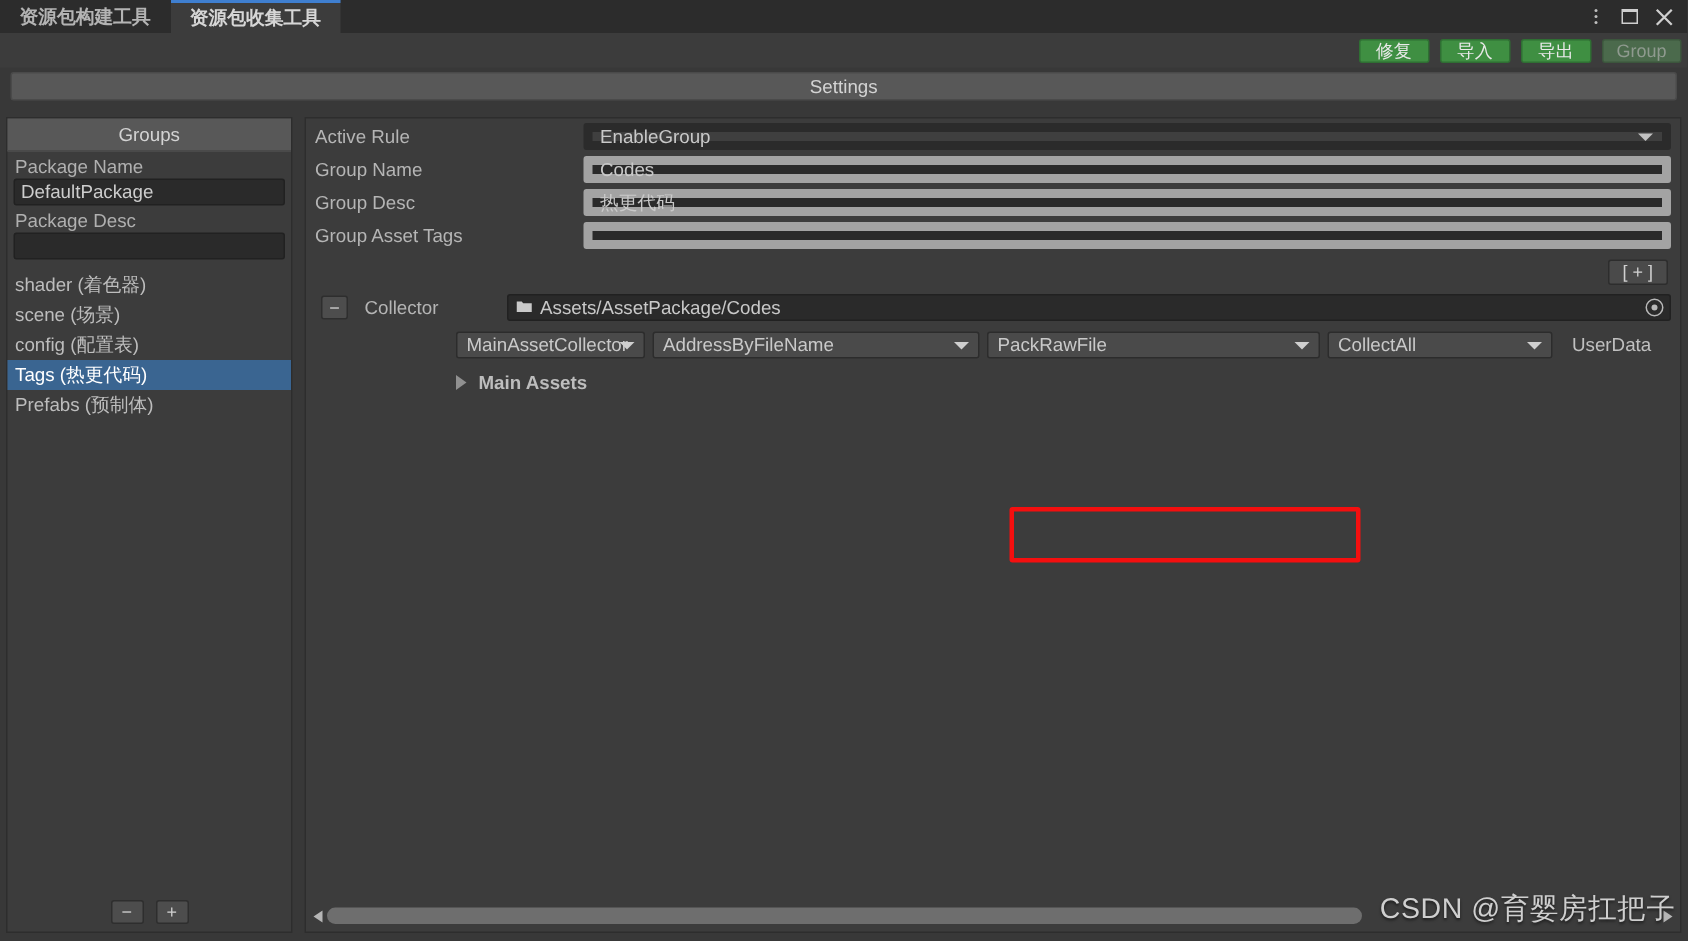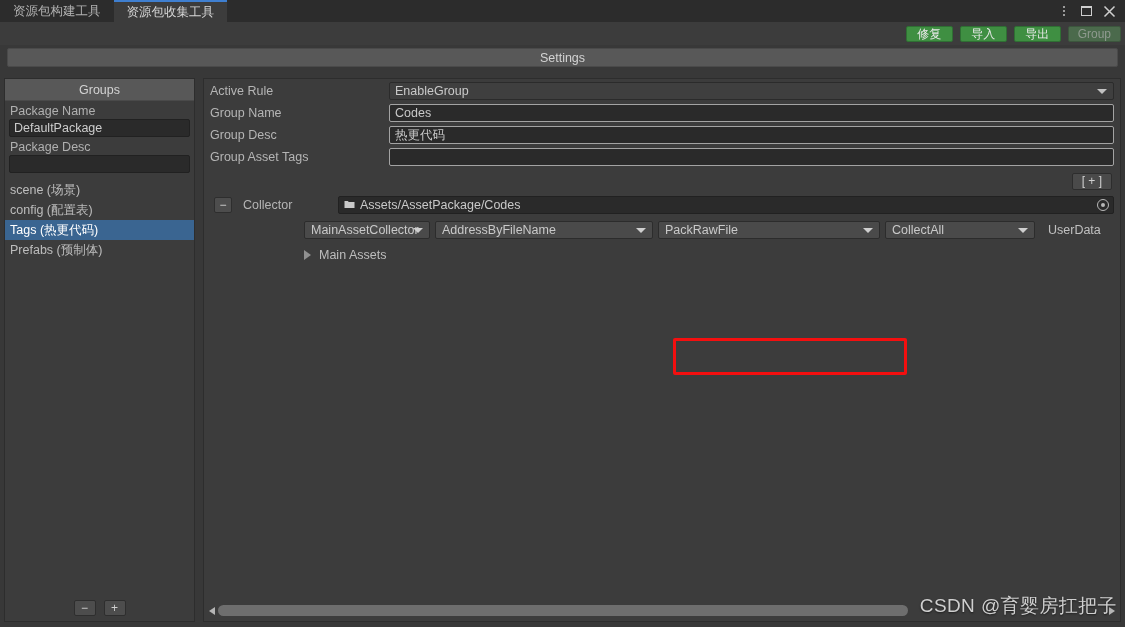--- a/index.html
+++ b/index.html
@@ -9,21 +9,21 @@
     font-family: "Liberation Sans", "DejaVu Sans", sans-serif;
     font-size: 12px;
     color: #c8c8c8;
     overflow: hidden;
   }
   #app { position: relative; width: 1125px; height: 627px; background: #383838; }
 
   
   .tabbar {
     position: absolute; left: 0; top: 0; width: 1125px; height: 22px;
-    background: #2c2c2c; display: flex; align-items: stretch;
+    background: #2c2c2c; display: flex; align-items: stretch; font-weight: bold;
   }
   .tab {
     display: flex; align-items: center; padding: 0 13px;
     font-size: 12.5px; color: #b4b4b4; cursor: default;
     background: #2c2c2c;
   }
   .tab.active {
     background: #3c3c3c; color: #d6d6d6;
     border-top: 2px solid #3f7fd0;
     padding-top: 0;
@@ -94,21 +94,21 @@
 
   
   .right-panel {
     position: absolute; left: 203px; top: 78px; width: 918px; height: 544px;
     background: #3c3c3c; border: 1px solid #2d2d2d;
   }
   .form-row { display: flex; align-items: center; height: 20px; margin-top: 2px; gap: 33px; }
   .form-row .lbl { width: 152px; padding-left: 6px; color: #b5b5b5; font-size: 12.5px; }
   .form-row .val {
     flex: 1; height: 18px; margin-right: 6px; background: #2a2a2a;
-    border: 1px solid #a3a3a3; border-radius: 2px;
+    border: 6px solid #a3a3a3; border-radius: 2px;
     display: flex; align-items: center; padding: 0 5px;
     color: #c9c9c9; font-size: 12.5px; position: relative;
   }
   .form-row .val.popup { background: #3f3f3f; border-color: #2b2b2b; }
   .caret {
     width: 0; height: 0; border-left: 5px solid transparent;
     border-right: 5px solid transparent; border-top: 5px solid #c2c2c2;
     position: absolute; right: 6px; top: 50%; margin-top: -2px;
   }
 
@@ -158,21 +158,21 @@
   .highlight-box {
     position: absolute; left: 469px; top: 143px; width: 234px; height: 37px;
     border: 3px solid #f40f0f; border-radius: 2px; pointer-events: none;
   }
 
   .foldout-row { display: flex; align-items: center; height: 20px; margin-top: 4px; padding-left: 100px; gap: 8px; }
   .tri {
     width: 0; height: 0; border-top: 5px solid transparent;
     border-bottom: 5px solid transparent; border-left: 7px solid #909090;
   }
-  .foldout-lbl { color: #bdbdbd; font-size: 12.5px; }
+  .foldout-lbl { color: #bdbdbd; font-size: 12.5px; font-weight: bold; }
 
   .hscroll {
     position: absolute; left: 5px; bottom: 4px; width: 906px; height: 13px;
     display: flex; align-items: center;
   }
   .scroll-arrow { width: 0; height: 0; border-top: 4px solid transparent; border-bottom: 4px solid transparent; }
   .scroll-arrow.left { border-right: 6px solid #b5b5b5; }
   .scroll-arrow.right { border-left: 6px solid #b5b5b5; }
   .scroll-track { flex: 1; height: 11px; margin: 0 3px; position: relative; }
   .scroll-thumb {
@@ -234,20 +234,23 @@
     <div class="textfield">
       <span>DefaultPackage</span>
     </div>
 
     <div class="field-label">Package Desc</div>
     <div class="textfield">
       <span></span>
     </div>
 
     <div class="group-list">
+      <div class="group-item">
+        <span>shader (着色器)</span>
+      </div>
       <div class="group-item">
         <span>scene (场景)</span>
       </div>
       <div class="group-item">
         <span>config (配置表)</span>
       </div>
       <div class="group-item selected">
         <span>Tags (热更代码)</span>
       </div>
       <div class="group-item">

